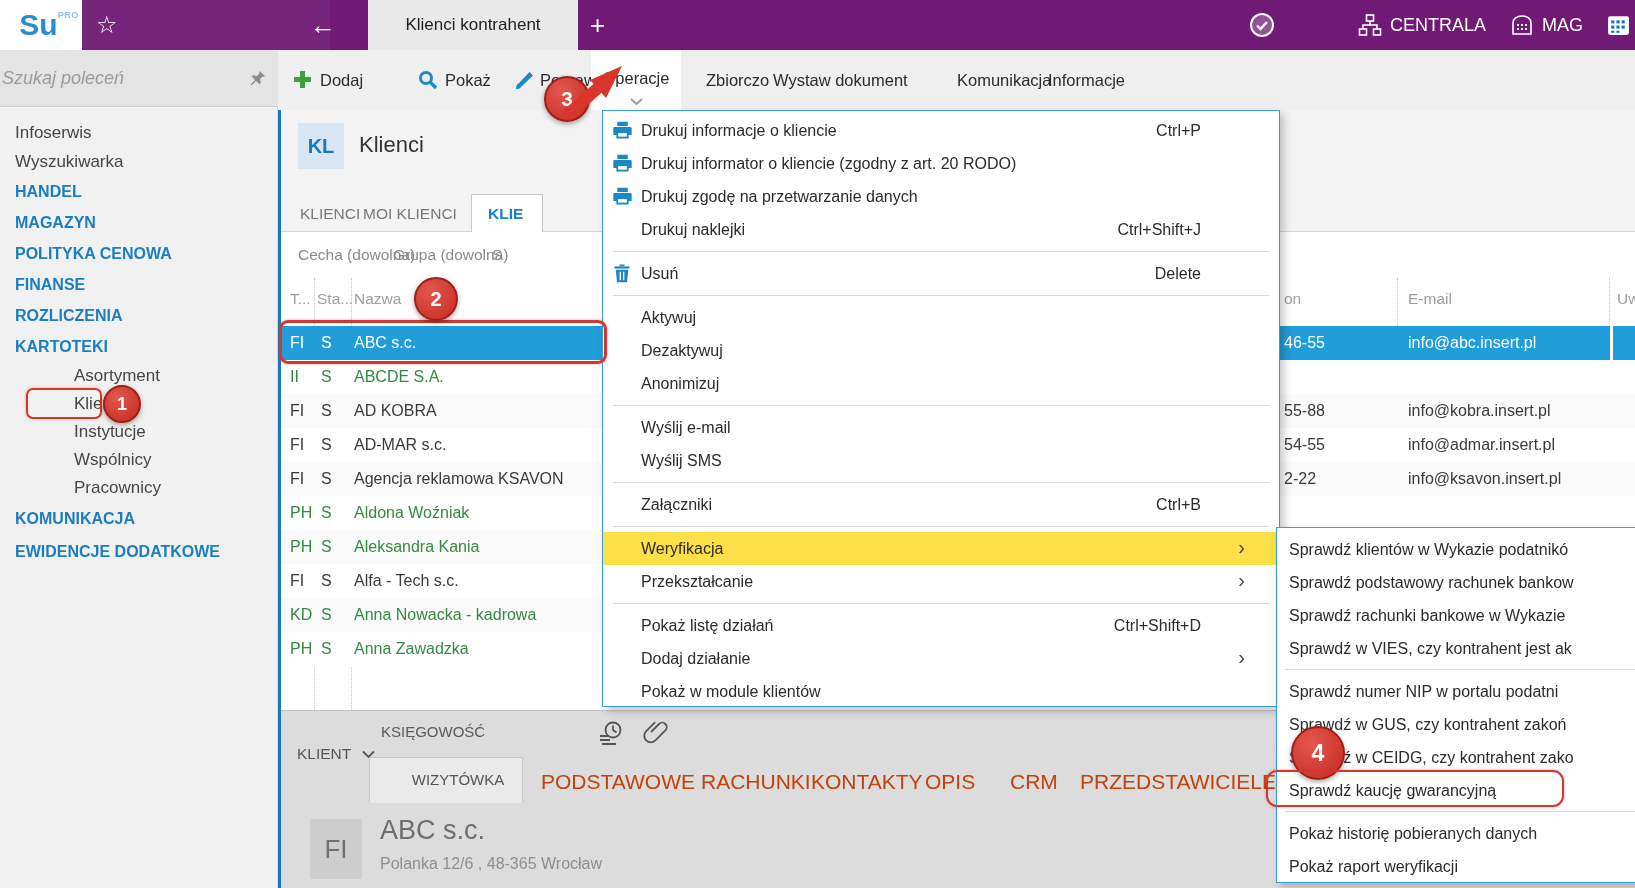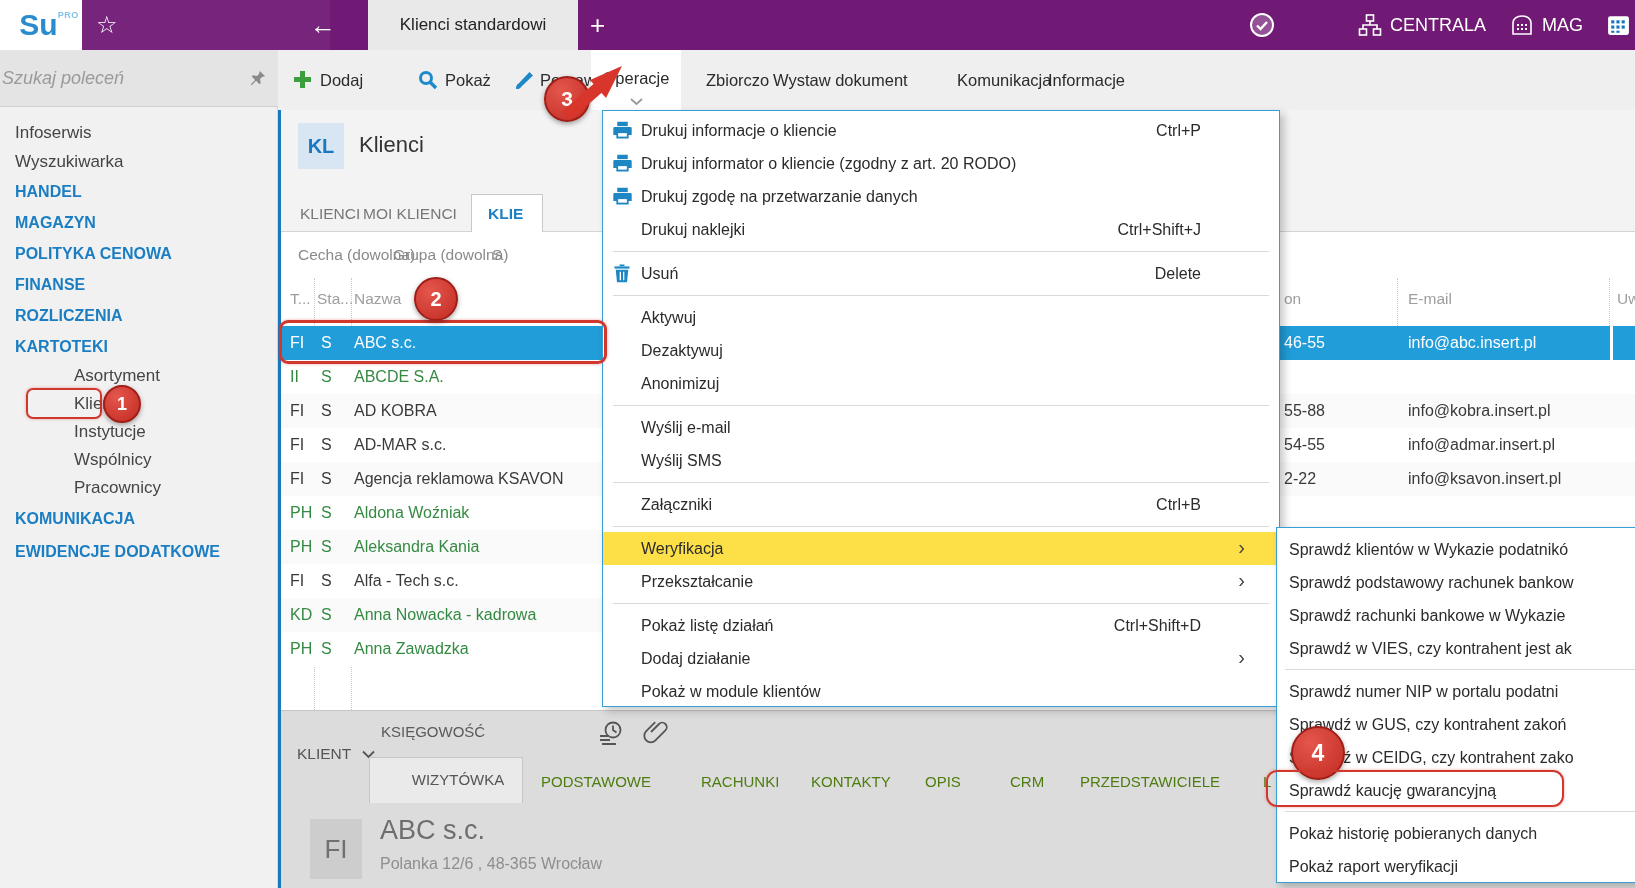--- a/index.html
+++ b/index.html
@@ -83,21 +83,21 @@
   
   .submenu{position:absolute;left:1276px;top:527px;width:368px;height:356px;background:#fff;border:1px solid #35a0d8;box-shadow:4px 4px 8px rgba(0,0,0,.22);z-index:55;padding-top:5px;}
   .smi{height:33px;line-height:33px;padding-left:12px;font-size:16px;color:#2b2b2b;white-space:nowrap;cursor:default;}
   .smsep{position:relative;height:10px;}
   .smsep::after{content:"";position:absolute;left:8px;right:8px;top:4px;border-top:1px solid #dadada;}
 
   
   .bottom{position:absolute;left:281px;top:710px;width:1354px;height:178px;background:#dcdcdc;border-top:1px solid #c5c5c5;z-index:2;}
   .bt-lbl{position:absolute;font-size:15.5px;color:#555;}
   .bt-tab{position:absolute;top:46px;height:46px;background:#eaeaea;border:1px solid #c6c6c6;border-bottom:none;}
-  .bt-tabtxt{position:absolute;top:56px;height:30px;line-height:30px;font-size:15px;color:#4d7c0f;}
+  .bt-tabtxt{position:absolute;top:56px;height:30px;line-height:30px;font-size:21px;color:#c2410c;}
   .fi-badge{position:absolute;left:29px;top:108px;width:52px;height:60px;background:#cdcdcd;color:#707070;font-size:26px;display:flex;align-items:center;justify-content:center;}
   .company{position:absolute;left:99px;top:104px;font-size:27px;color:#6e6e6e;}
   .address{position:absolute;left:99px;top:144px;font-size:16px;color:#8e8e8e;}
 
   
   .ann{z-index:100;}
   .ann-box{position:absolute;border:3px solid #d0382e;border-radius:9px;box-shadow:0 0 3px rgba(216,54,43,.45);}
   .ann-circle{position:absolute;border-radius:50%;background:radial-gradient(circle at 35% 30%,#e4564c,#c22b22);border:2px solid #9f1f18;color:#fff;font-weight:bold;display:flex;align-items:center;justify-content:center;box-shadow:0 2px 5px rgba(0,0,0,.35);}
 </style>
 </head>
@@ -106,21 +106,21 @@
 <div id="canvas">
 
   <div class="topbar">
     <div class="logo-box">
       <span class="logo-su">Su</span>
         <span class="logo-pro">PRO</span>
     </div>
     <div class="tb-light"></div>
     <div class="tb-star">☆</div>
     <div class="tb-back">←</div>
-    <div class="tb-tab">Klienci standardowi</div>
+    <div class="tb-tab">Klienci kontrahent</div>
     <div class="tb-plus">+</div>
 
     <div class="tb-right" style="left:1232px;">
       <span class="tb-ico">
         <svg width="28" height="28" viewBox="0 0 28 28">
             <circle cx="14" cy="14" r="11" fill="rgba(255,255,255,.25)" stroke="#fff" stroke-width="2"></circle>
             <path d="M9 14.5l3.5 3.5 6.5-7" fill="none" stroke="#fff" stroke-width="2.4"></path>
           </svg>
       </span>
     </div>

